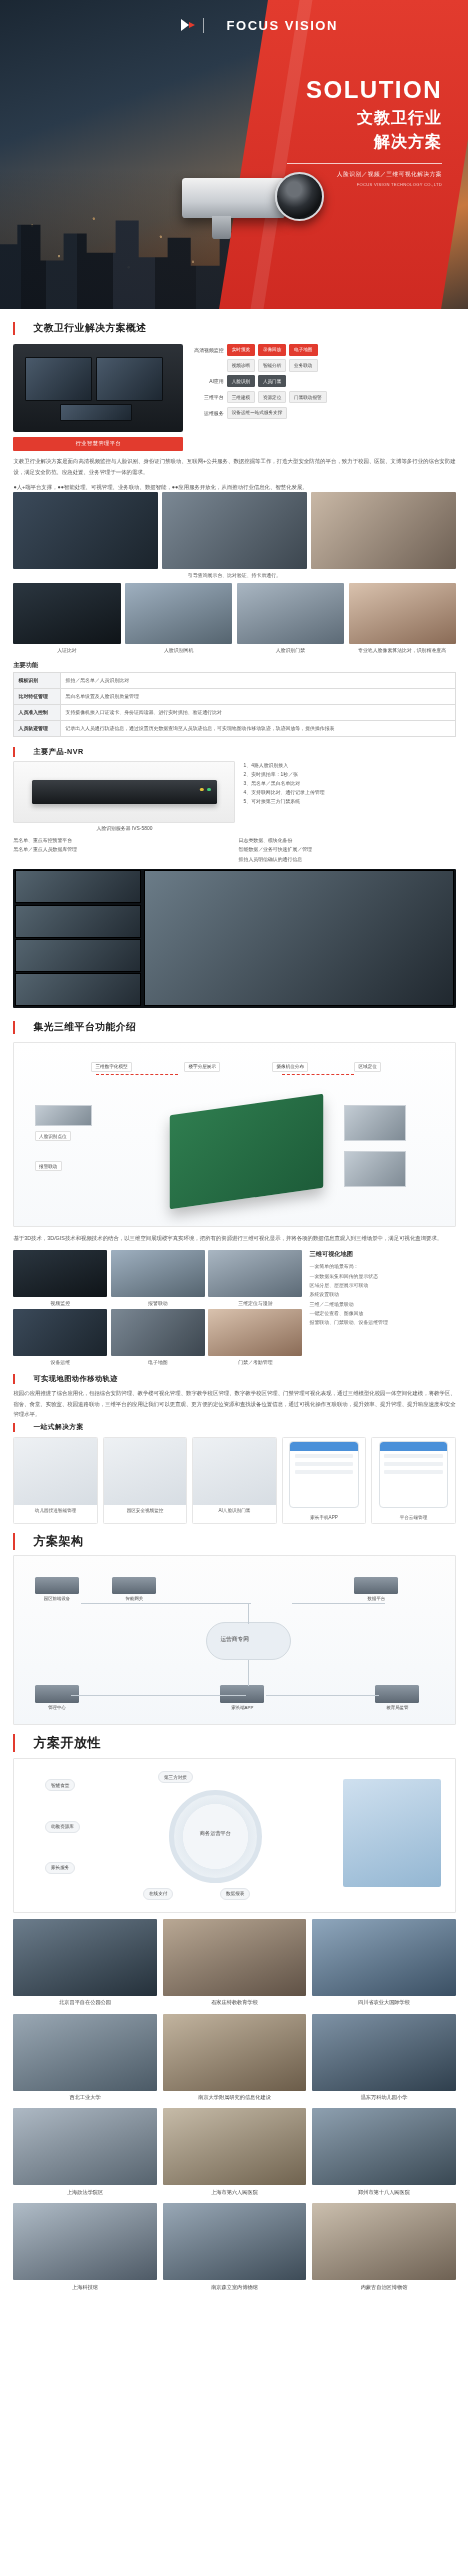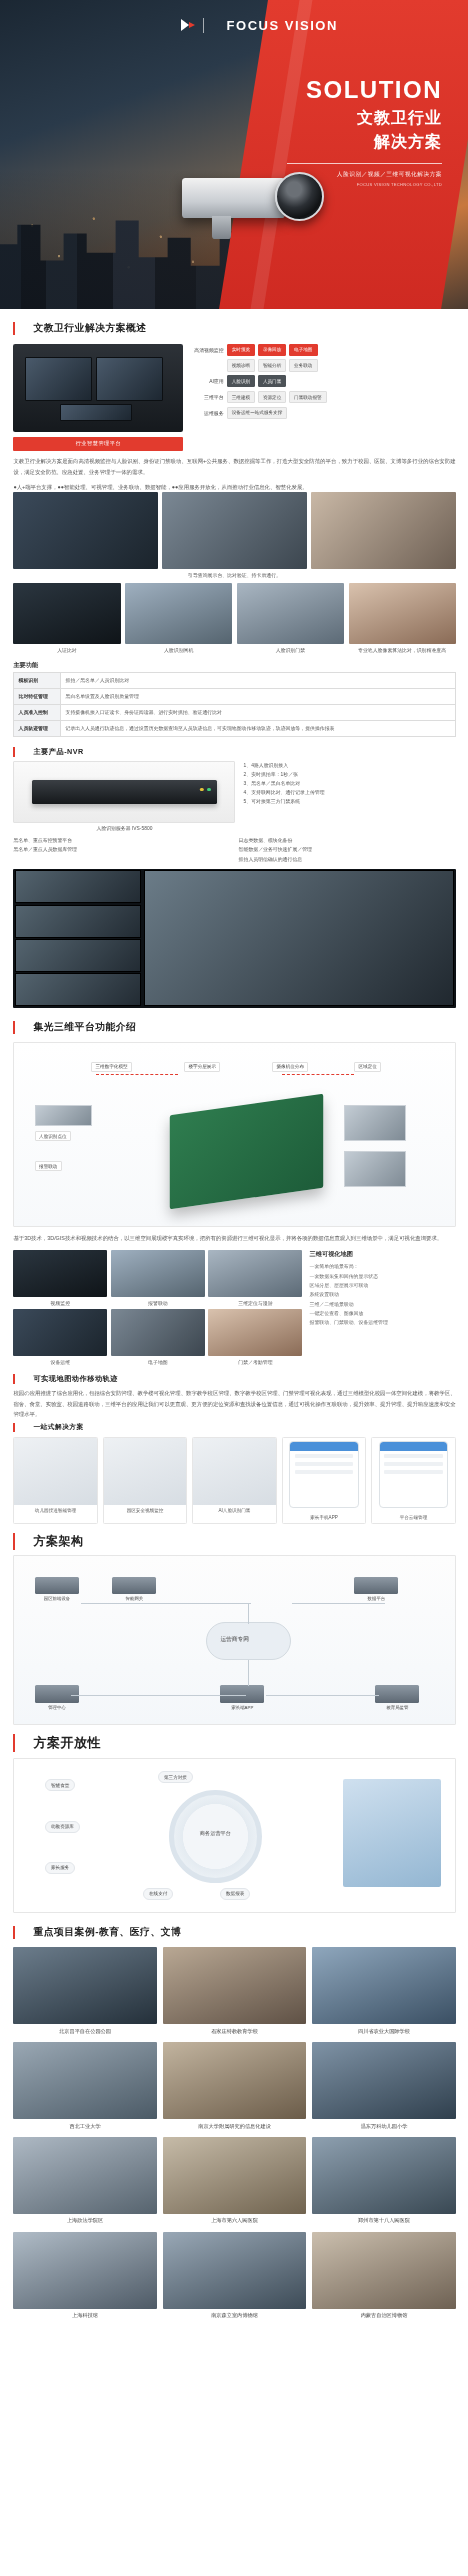--- a/index.html
+++ b/index.html
@@ -617,21 +617,20 @@
       <div class="tag" style="left:31px;top:62px;">幼教资源库</div>
       <div class="tag" style="left:31px;top:103px;">家长服务</div>
       <div class="tag" style="left:129px;top:129px;">在线支付</div>
       <div class="tag" style="left:206px;top:129px;">数据报表</div>
       <div class="tag" style="left:144px;top:12.4px;">第三方对接</div>
       <div class="person"></div>
     </div>
   </div>
 
   <div class="section">
-    <div class="sec-title">重点项目案例-教育、医疗、文博</div>
     <div class="cases">
       <div class="case">
           <div class="cimg c1"></div>
           <div class="clab">北京昌平自在公园公园</div>
         </div>
       <div class="case">
           <div class="cimg c2"></div>
           <div class="clab">石家庄特教教育学校</div>
         </div>
       <div class="case">

